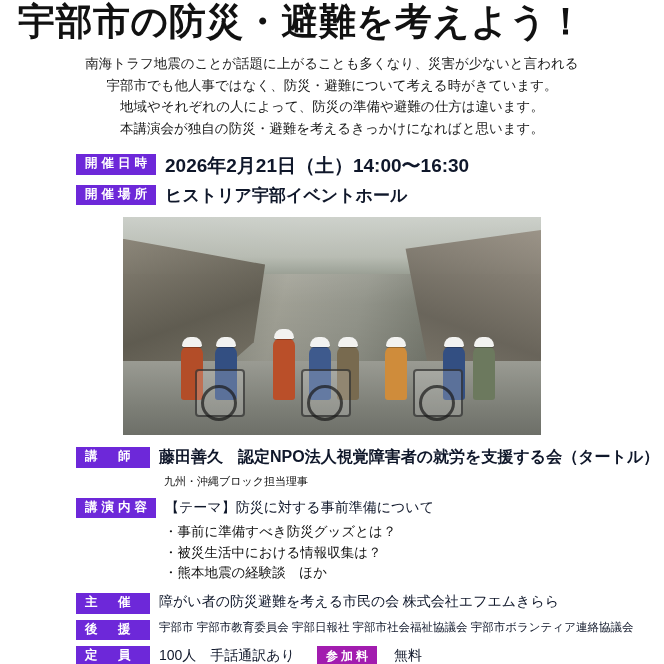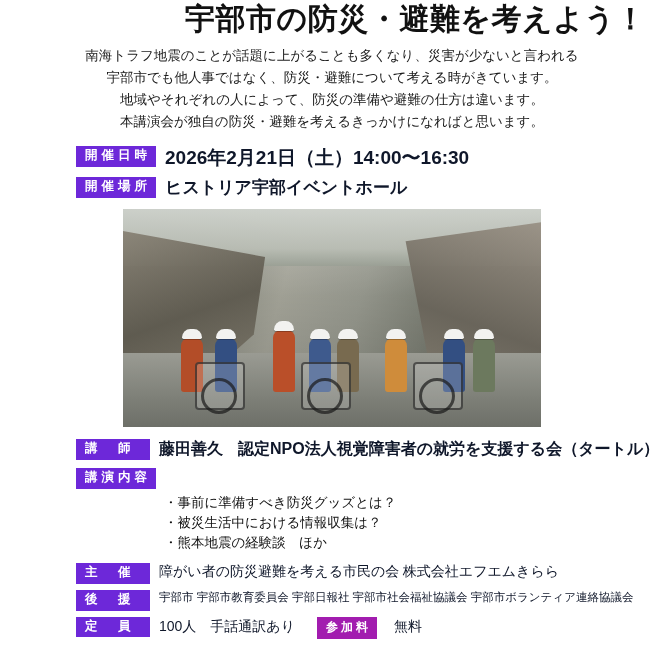--- a/index.html
+++ b/index.html
@@ -15,22 +15,22 @@
     overflow: hidden;
   }
   .page {
     position: relative;
     width: 664px;
     height: 664px;
     box-sizing: border-box;
     padding: 0 18px;
   }
   .title {
-    text-align: right;
-    font-size: 30px;
+    text-align: left;
+    font-size: 37px;
     font-weight: bold;
     letter-spacing: 0.5px;
     color: #111;
     margin: 2px 0 10px 0;
     line-height: 1.1;
     white-space: nowrap;
   }
   .lead {
     text-align: center;
     font-size: 13.5px;
@@ -256,23 +256,25 @@
       <div class="chair" style="left:178px;"></div>
       <div class="chair" style="left:290px;"></div>
     </div>
   </div>
 
   <div class="row speaker-row">
     <div class="label">講　師</div>
     <div class="value">藤田善久</div>
     <div class="value speaker-affil">認定NPO法人視覚障害者の就労を支援する会（タートル）</div>
   </div>
+  <div class="speaker-sub">九州・沖縄ブロック担当理事</div>
 
   <div class="row" style="margin-top:8px;">
     <div class="label">講演内容</div>
+    <div class="value tight">【テーマ】防災に対する事前準備について</div>
   </div>
   <div class="theme-block">
     <div>・事前に準備すべき防災グッズとは？</div>
     <div>・被災生活中における情報収集は？</div>
     <div>・熊本地震の経験談　ほか</div>
   </div>
 
   <div class="row" style="margin-top:10px;font-family:Liberation Serif, serif;">
     <div class="label">主　催</div>
     <div class="value tight">障がい者の防災避難を考える市民の会 株式会社エフエムきらら</div>

